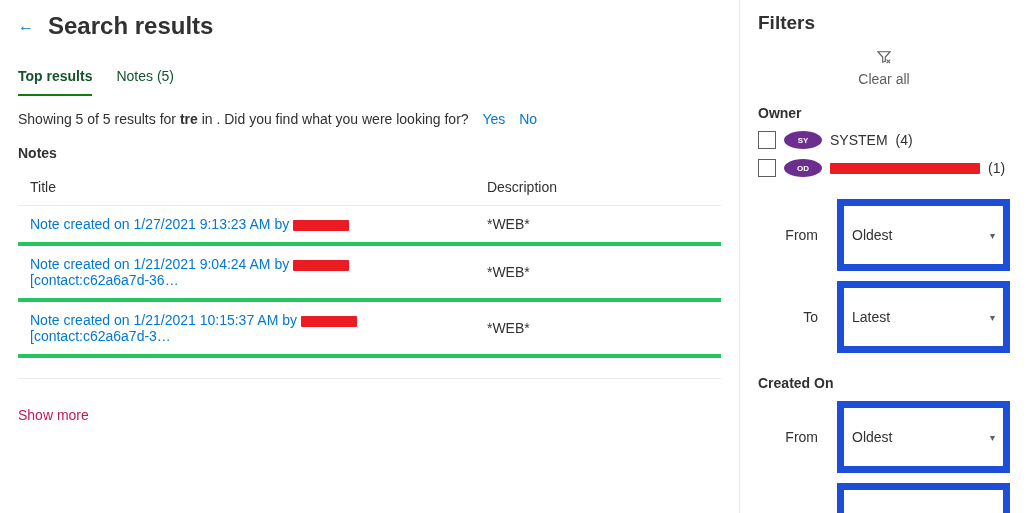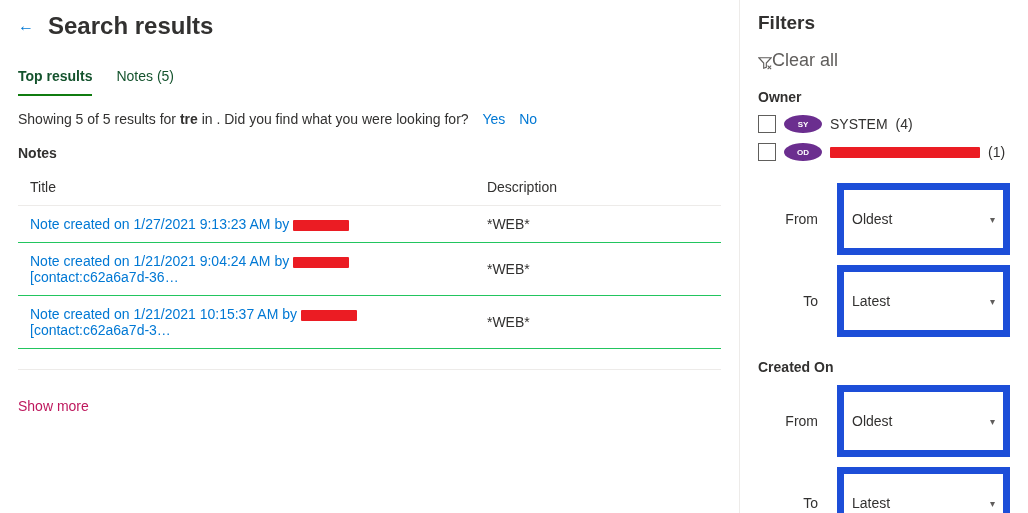--- a/index.html
+++ b/index.html
@@ -70,21 +70,21 @@
     th {
       text-align: left;
       font-weight: 400;
       color: #323130;
       padding: 10px 12px;
       border-bottom: 1px solid #edebe9;
       font-size: 14px;
     }
     td {
       padding: 10px 12px;
-      border-bottom: 1px solid #22c55e;
+      border-bottom: 4px solid #22c55e;
       font-size: 14px;
       vertical-align: middle;
     }
     td.title-cell { color: #0078d4; cursor: pointer; }
     .redact {
       display: inline-block;
       background: #eb1c23;
       height: 11px;
       vertical-align: middle;
       border-radius: 1px;
@@ -102,26 +102,27 @@
       width: 288px;
       padding: 12px 18px;
     }
     .filters-title {
       font-size: 19px;
       font-weight: 600;
       margin-bottom: 16px;
     }
     .clear-all {
       color: #605e5c;
-      font-size: 18px;
-      cursor: pointer;
-      display: flex;
-      align-items: center;
-      gap: 0;
+      font-size: 14px;
+      cursor: pointer;
+      display: flex;
+      align-items: center;
+      gap: 7px;
       margin-bottom: 18px;
+      flex-direction: column;
     }
     .funnel-icon {
       width: 14px;
       height: 14px;
       display: inline-block;
     }
     .filter-group-label {
       font-weight: 600;
       font-size: 14px;
       margin-bottom: 10px;

